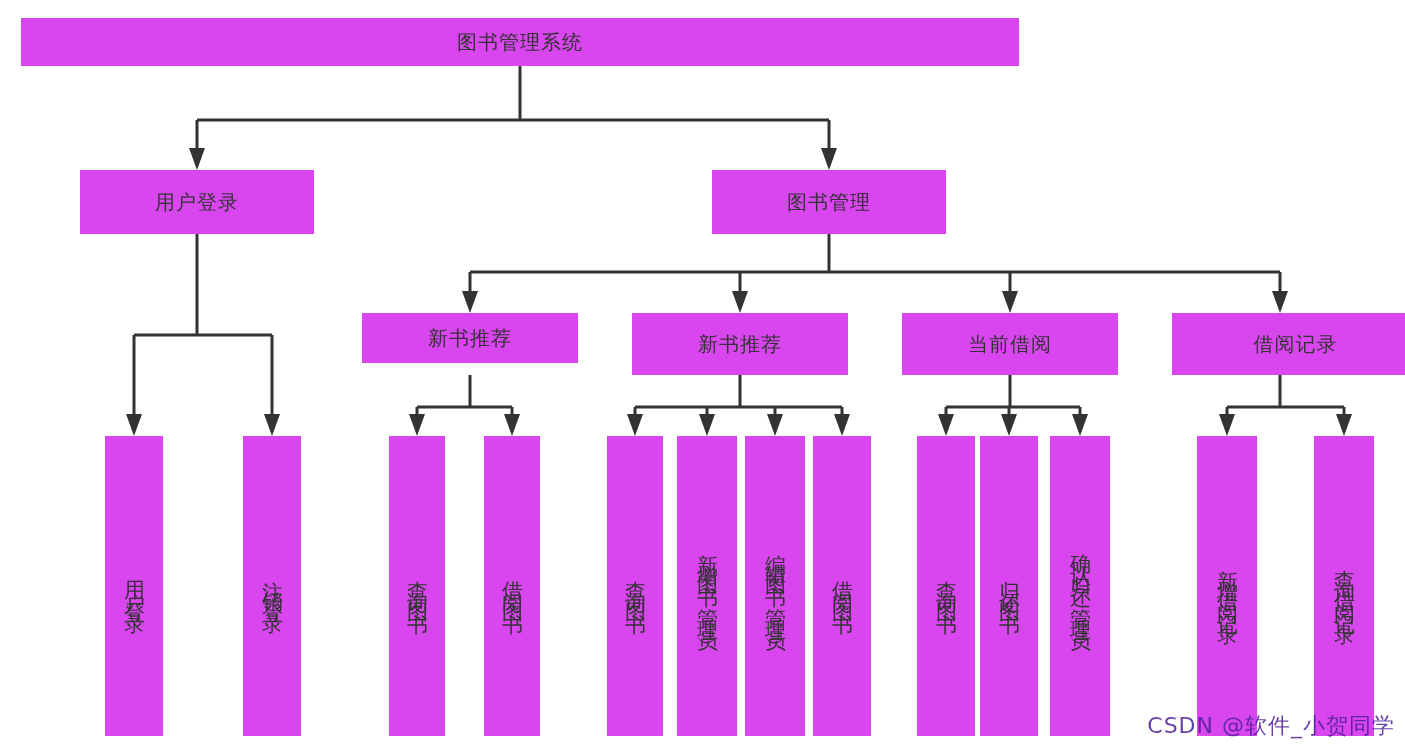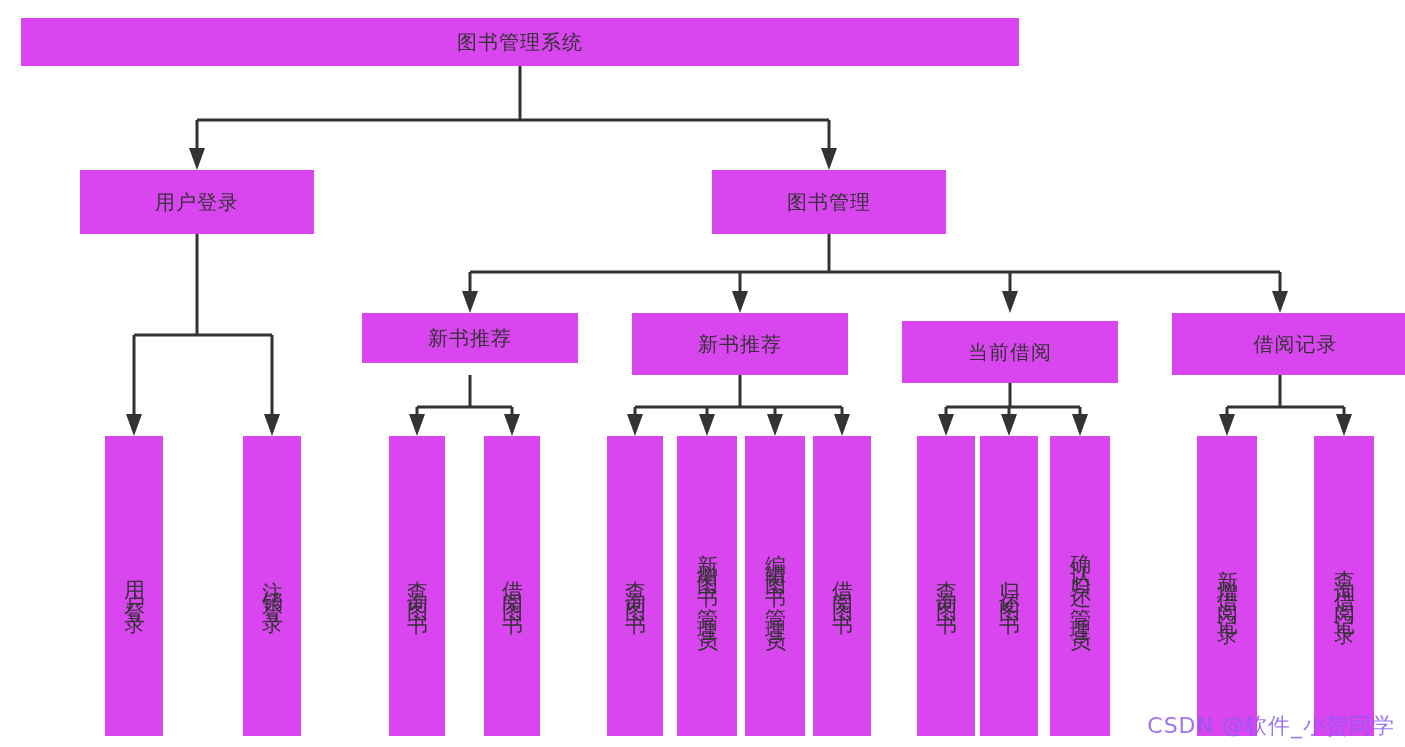--- a/index.html
+++ b/index.html
@@ -40,21 +40,21 @@
     letter-spacing: 11px;
     line-height: 1;
     color: #333333;
   }
 
   .watermark {
     position: absolute;
     right: 10px;
     bottom: 6px;
     font-size: 22px;
-    color: #8b5cf6;
+    color: #4c1d95;
     opacity: 0.85;
     letter-spacing: 1px;
     z-index: 5;
     white-space: nowrap;
   }
 </style>
 </head>
 <body>
 
 <div class="canvas">
@@ -90,21 +90,21 @@
     </g>
   </svg>
 
   <div class="box" style="left:21px; top:18px; width:998px; height:48px;">图书管理系统</div>
 
   <div class="box" style="left:80px; top:170px; width:234px; height:64px;">用户登录</div>
   <div class="box" style="left:712px; top:170px; width:234px; height:64px;text-align:right;">图书管理</div>
 
   <div class="box" style="left:362px; top:313px; width:216px; height:50px;">新书推荐</div>
   <div class="box" style="left:632px; top:313px; width:216px; height:62px;">新书推荐</div>
-  <div class="box" style="left:902px; top:313px; width:216px; height:62px;margin-top:8px;">当前借阅</div>
+  <div class="box" style="left:902px; top:313px; width:216px; height:62px;">当前借阅</div>
   <div class="box" style="left:1172px; top:313px; width:247px; height:62px;">借阅记录</div>
 
   <div class="box leaf" style="left:105px; top:436px; width:58px; height:300px;">
     <span class="vlabel">用户登录</span>
   </div>
   <div class="box leaf" style="left:243px; top:436px; width:58px; height:300px;">
     <span class="vlabel">注销登录</span>
   </div>
 
   <div class="box leaf" style="left:389px; top:436px; width:56px; height:300px;">

